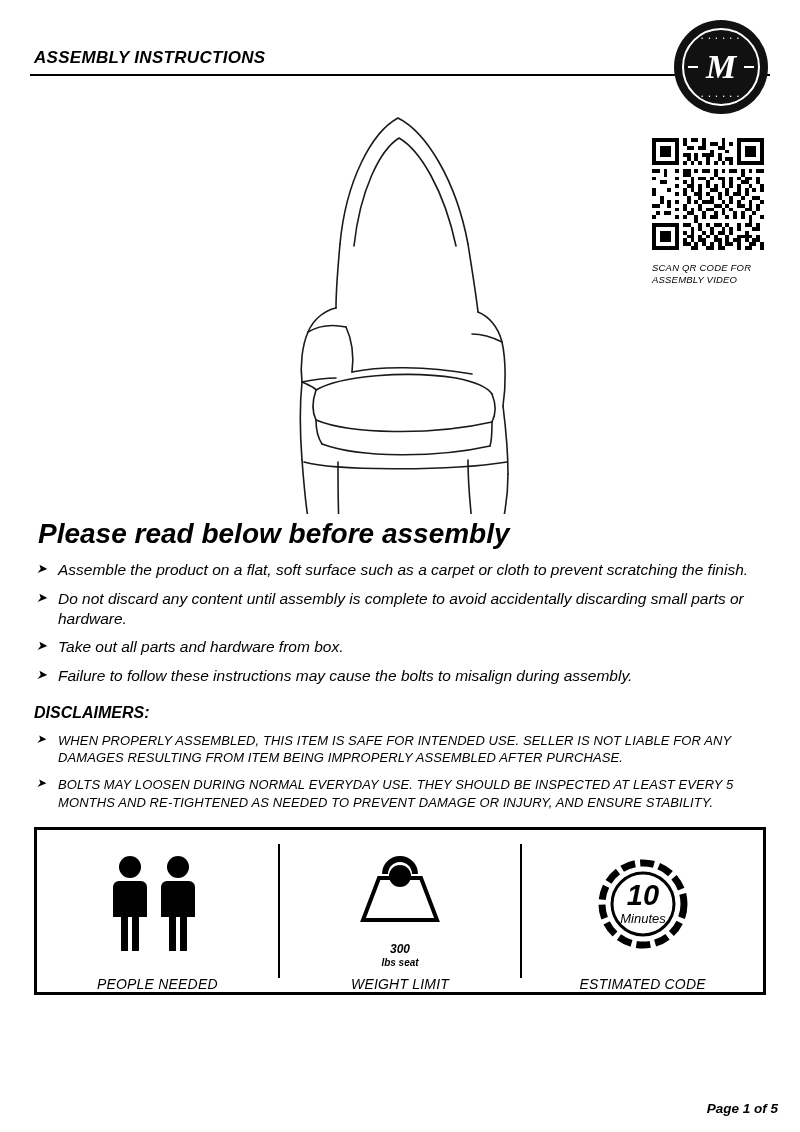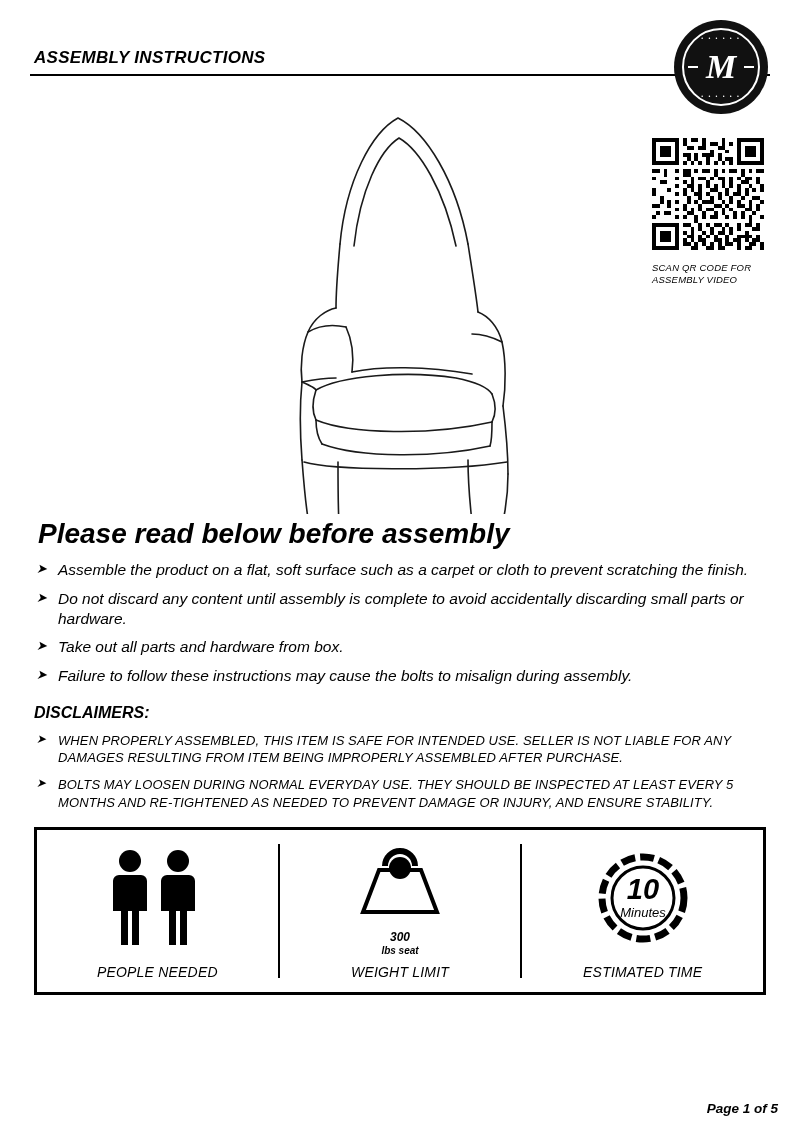--- a/index.html
+++ b/index.html
@@ -189,21 +189,21 @@
     height: 162px;
     display: flex;
     align-items: stretch;
   }
   .info-cell {
     flex: 1;
     display: flex;
     flex-direction: column;
     align-items: center;
     justify-content: flex-end;
-    padding: 10px 4px 12px 4px;
+    padding: 10px 4px 0 4px;
     position: relative;
   }
   .info-divider {
     width: 2px;
     background: #000;
     margin: 14px 0;
   }
   .info-label {
     font-size: 14px;
     margin-top: 8px;
@@ -569,20 +569,20 @@
 
     <div class="info-cell">
       <div class="info-graphic">
         <svg width="112" height="102" viewBox="0 0 112 102">
           <circle cx="56" cy="51" r="41" fill="none" stroke="#000" stroke-width="7" stroke-dasharray="14 5"></circle>
           <circle cx="56" cy="51" r="31" fill="none" stroke="#000" stroke-width="3"></circle>
           <text x="56" y="52" text-anchor="middle" font-family="Liberation Sans, sans-serif" font-size="29" font-weight="bold" fill="#000">10</text>
           <text x="56" y="70" text-anchor="middle" font-family="Liberation Sans, sans-serif" font-size="13" fill="#000">Minutes</text>
         </svg>
       </div>
-      <div class="info-label">ESTIMATED TIME</div>
+      <div class="info-label">ESTIMATED CODE</div>
     </div>
 
   </div>
 
   <div class="footer">Page 1 of 5</div>
 
 </div>
 
 </body></html>

